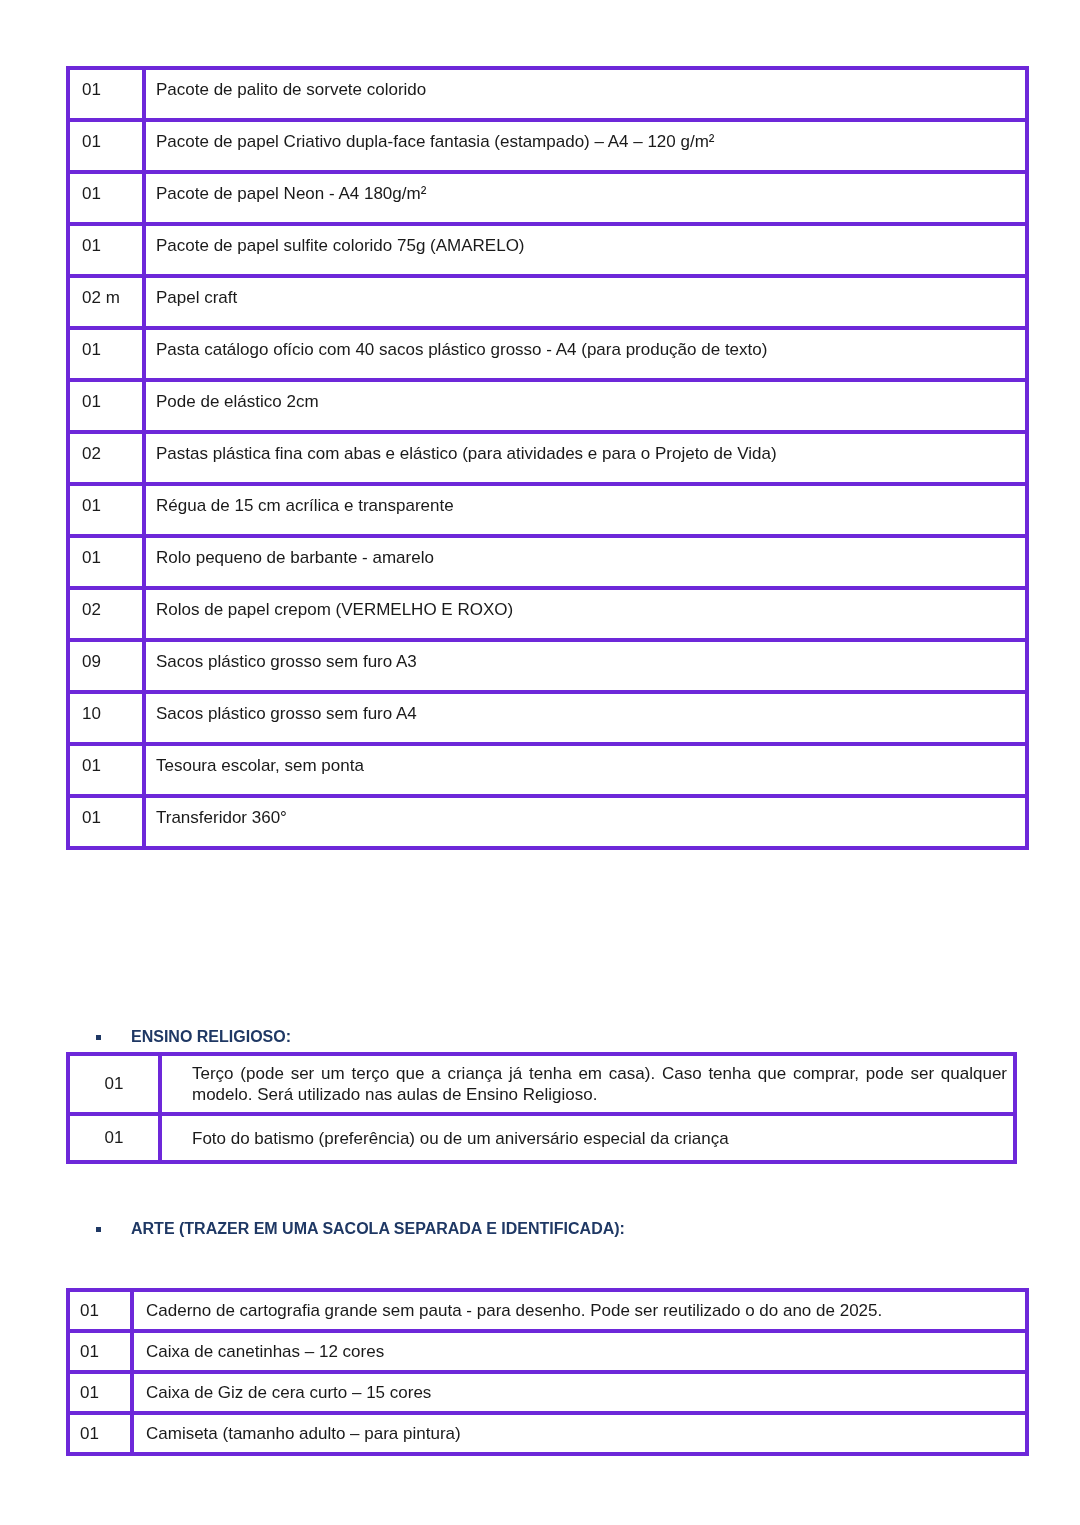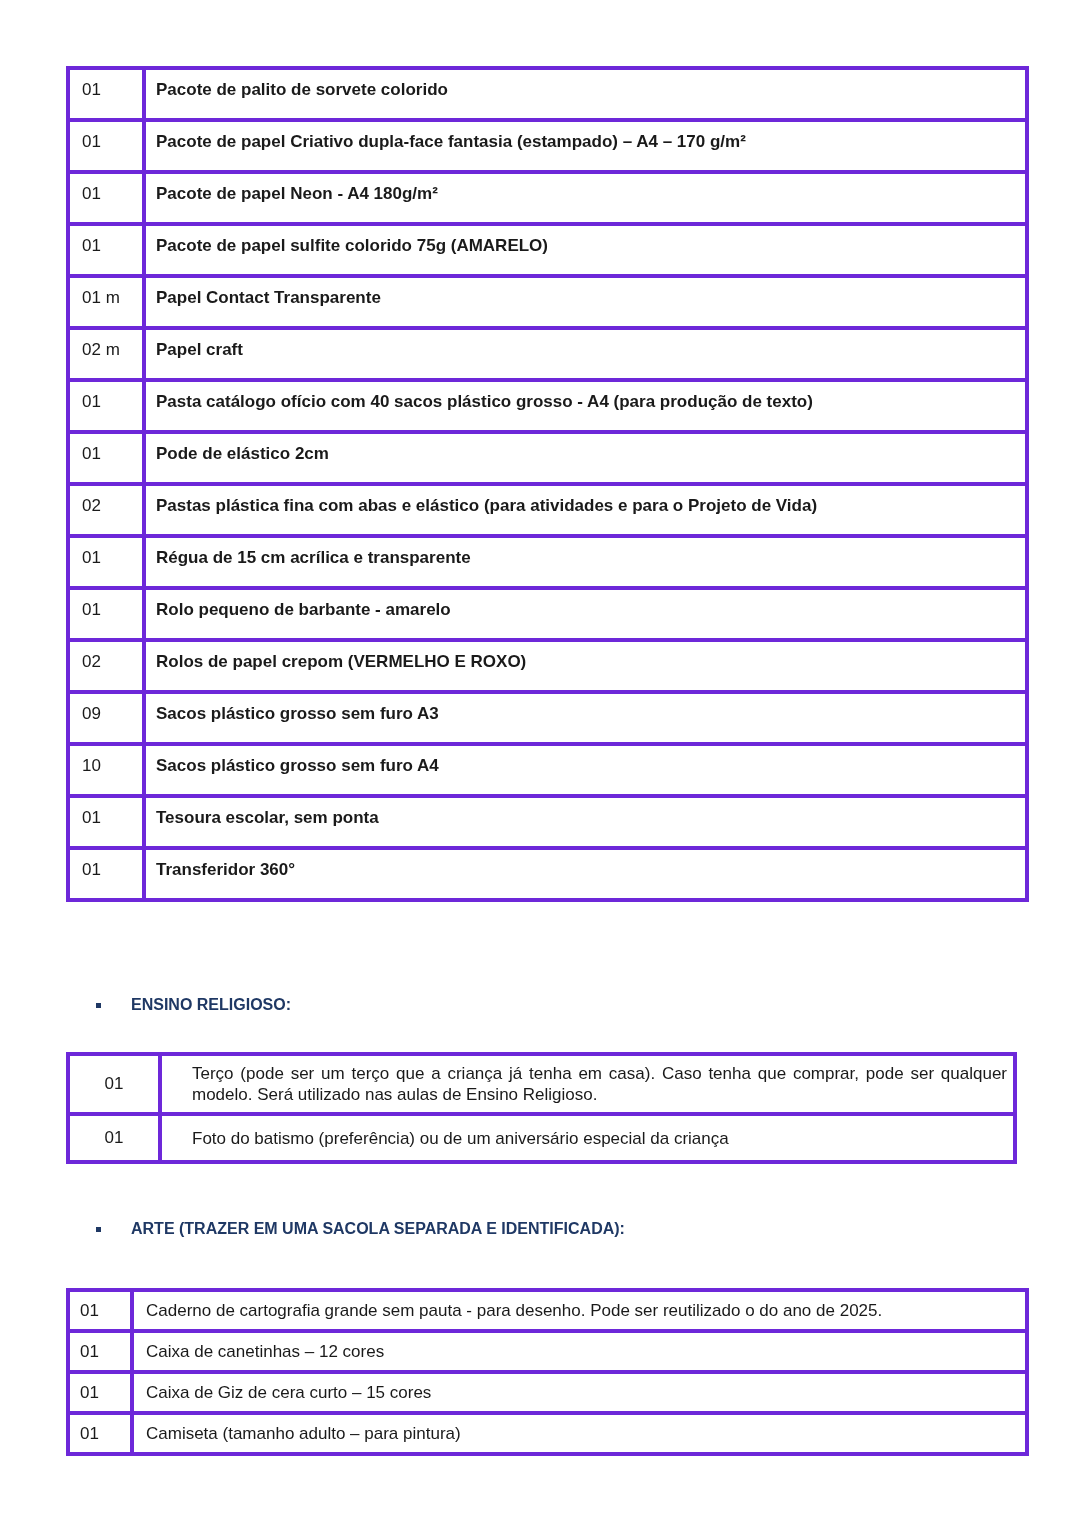--- a/index.html
+++ b/index.html
@@ -12,21 +12,21 @@
     td {
       border: 4px solid #6d28d9;
       font-size: 17px;
       padding: 0;
       vertical-align: top;
     }
     
     #t-main { left: 66px; top: 66px; width: 963px; }
     #t-main td { height: 52px; }
     #t-main td.qty { width: 76px; padding: 10px 0 0 12px; box-sizing: border-box; }
-    #t-main td.desc { padding: 10px 0 0 10px; box-sizing: border-box; font-weight: bold; }
+    #t-main td.desc { padding: 10px 0 0 10px; box-sizing: border-box; }
 
     .section-head {
       position: absolute; left: 96px;
       font-weight: bold; font-size: 16px; color: #1f3864;
       display: flex; align-items: center;
     }
     .bullet { display: inline-block; width: 5px; height: 5px; background: #1f3864; margin-right: 30px; }
 
     
     #t-rel { left: 66px; top: 1052px; width: 951px; }
@@ -45,33 +45,29 @@
 <body>
 
 <table id="t-main">
   <tbody>
     <tr>
         <td class="qty">01</td>
         <td class="desc">Pacote de palito de sorvete colorido</td>
       </tr>
     <tr>
         <td class="qty">01</td>
-        <td class="desc">Pacote de papel Criativo dupla-face fantasia (estampado) – A4 – 170 g/m²</td>
+        <td class="desc">Pacote de papel Criativo dupla-face fantasia (estampado) – A4 – 120 g/m²</td>
       </tr>
     <tr>
         <td class="qty">01</td>
         <td class="desc">Pacote de papel Neon - A4 180g/m²</td>
       </tr>
     <tr>
         <td class="qty">01</td>
         <td class="desc">Pacote de papel sulfite colorido 75g (AMARELO)</td>
-      </tr>
-    <tr>
-        <td class="qty">01 m</td>
-        <td class="desc">Papel Contact Transparente</td>
       </tr>
     <tr>
         <td class="qty">02 m</td>
         <td class="desc">Papel craft</td>
       </tr>
     <tr>
         <td class="qty">01</td>
         <td class="desc">Pasta catálogo ofício com 40 sacos plástico grosso - A4 (para produção de texto)</td>
       </tr>
     <tr>
@@ -106,21 +102,21 @@
         <td class="qty">01</td>
         <td class="desc">Tesoura escolar, sem ponta</td>
       </tr>
     <tr>
         <td class="qty">01</td>
         <td class="desc">Transferidor 360°</td>
       </tr>
   </tbody>
 </table>
 
-<div class="section-head" style="top:996px;">
+<div class="section-head" style="top:1028px;">
   <span class="bullet"></span>
   <span>ENSINO RELIGIOSO:</span>
 </div>
 
 <table id="t-rel">
   <tbody>
     <tr class="r0">
         <td class="qty">01</td>
         <td class="desc">Terço (pode ser um terço que a criança já tenha em casa). Caso tenha que comprar, pode ser qualquer modelo. Será utilizado nas aulas de Ensino Religioso.</td>
       </tr>

